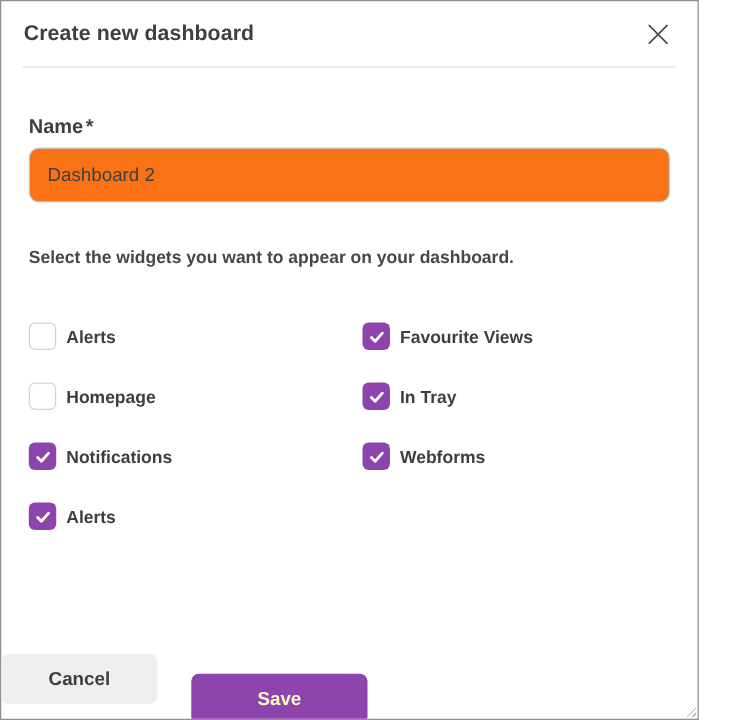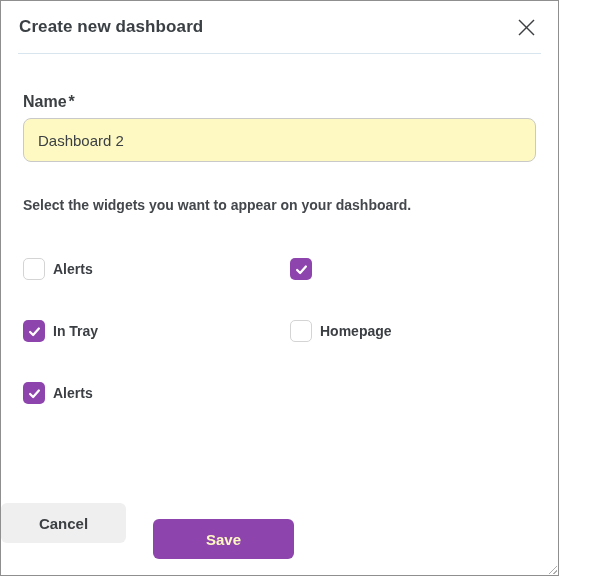--- a/index.html
+++ b/index.html
@@ -36,31 +36,31 @@
   .name-label{
     display:block;margin-top:40px;
     font-size:16px;font-weight:700;color:var(--text);line-height:15px;
   }
   .req{margin-left:2px;}
   .name-input{
     margin-top:9px;width:100%;height:44px;
     border:1px solid #c9c9c9;border-radius:8px;
     padding:0 14px;font-size:15px;color:var(--text);
     font-family:"Liberation Sans", sans-serif;
-    outline:none;background:#fef9c3;
+    outline:none;background:#f97316;
   }
   .desc{
     margin:34px 0 12px 0;
     font-size:14px;font-weight:700;line-height:19px;color:#44484c;
   }
   .grid{
     margin-top:43px;
     display:grid;
     grid-template-columns:267px auto;
-    row-gap:40px;
+    row-gap:26px;
   }
   .widget-item{
     display:flex;align-items:center;gap:8px;height:22px;cursor:pointer;
   }
   .checkbox{
     width:22px;height:22px;flex:0 0 22px;
     border-radius:5px;
     border:1.5px solid #d4d4d4;
     background:#fff;
     display:flex;align-items:center;justify-content:center;
@@ -122,32 +122,49 @@
         <div class="widget-item">
           <span class="checkbox"></span>
           <span class="widget-label">Alerts</span>
         </div>
         <div class="widget-item">
           <span class="checkbox checked">
             <svg width="15" height="15" viewBox="0 0 24 24">
               <path d="M5 12.8 L9.8 17.6 L19 7.2" fill="none" stroke="#ffffff" stroke-width="3.6" stroke-linecap="round" stroke-linejoin="round"></path>
             </svg>
           </span>
+          <span class="widget-label">Favourite Views</span>
+        </div>
+        <div class="widget-item">
+          <span class="checkbox"></span>
+          <span class="widget-label">Homepage</span>
         </div>
         <div class="widget-item">
           <span class="checkbox checked">
             <svg width="15" height="15" viewBox="0 0 24 24">
               <path d="M5 12.8 L9.8 17.6 L19 7.2" fill="none" stroke="#ffffff" stroke-width="3.6" stroke-linecap="round" stroke-linejoin="round"></path>
             </svg>
           </span>
           <span class="widget-label">In Tray</span>
         </div>
         <div class="widget-item">
-          <span class="checkbox"></span>
-          <span class="widget-label">Homepage</span>
+          <span class="checkbox checked">
+            <svg width="15" height="15" viewBox="0 0 24 24">
+              <path d="M5 12.8 L9.8 17.6 L19 7.2" fill="none" stroke="#ffffff" stroke-width="3.6" stroke-linecap="round" stroke-linejoin="round"></path>
+            </svg>
+          </span>
+          <span class="widget-label">Notifications</span>
+        </div>
+        <div class="widget-item">
+          <span class="checkbox checked">
+            <svg width="15" height="15" viewBox="0 0 24 24">
+              <path d="M5 12.8 L9.8 17.6 L19 7.2" fill="none" stroke="#ffffff" stroke-width="3.6" stroke-linecap="round" stroke-linejoin="round"></path>
+            </svg>
+          </span>
+          <span class="widget-label">Webforms</span>
         </div>
         <div class="widget-item">
           <span class="checkbox checked">
             <svg width="15" height="15" viewBox="0 0 24 24">
               <path d="M5 12.8 L9.8 17.6 L19 7.2" fill="none" stroke="#ffffff" stroke-width="3.6" stroke-linecap="round" stroke-linejoin="round"></path>
             </svg>
           </span>
           <span class="widget-label">Alerts</span>
         </div>
       </div>

